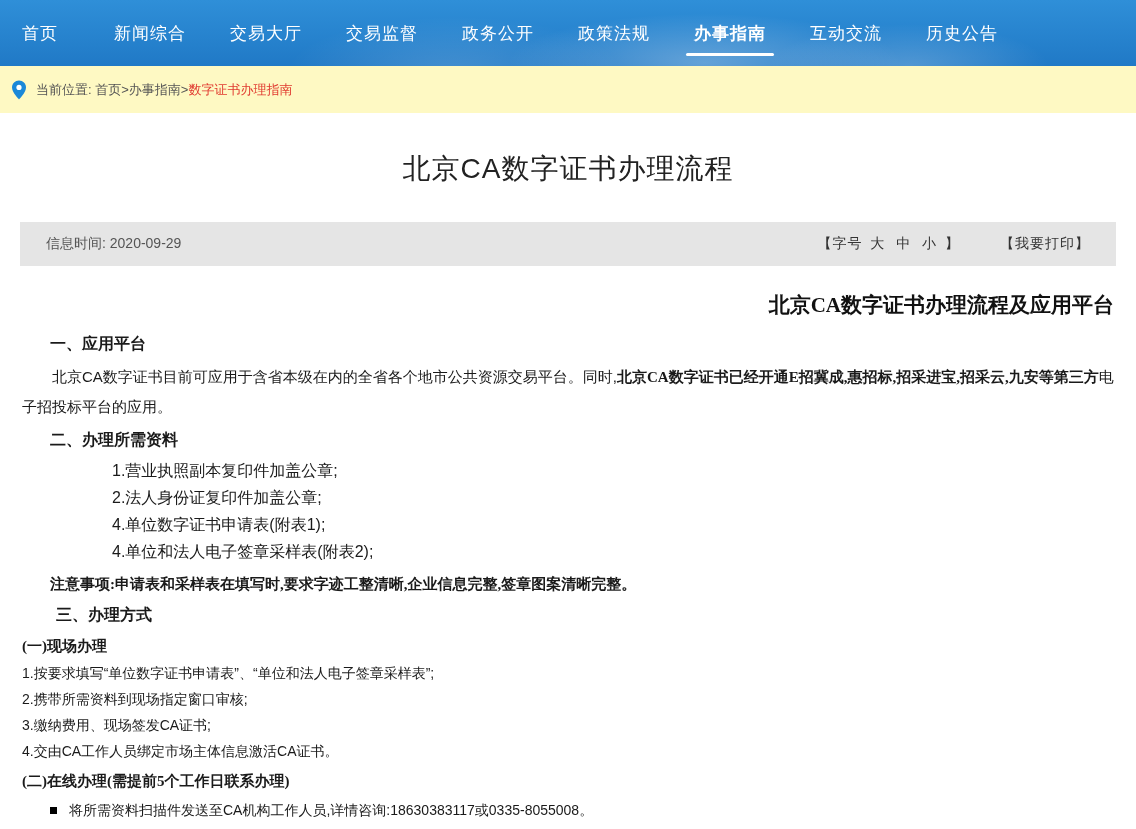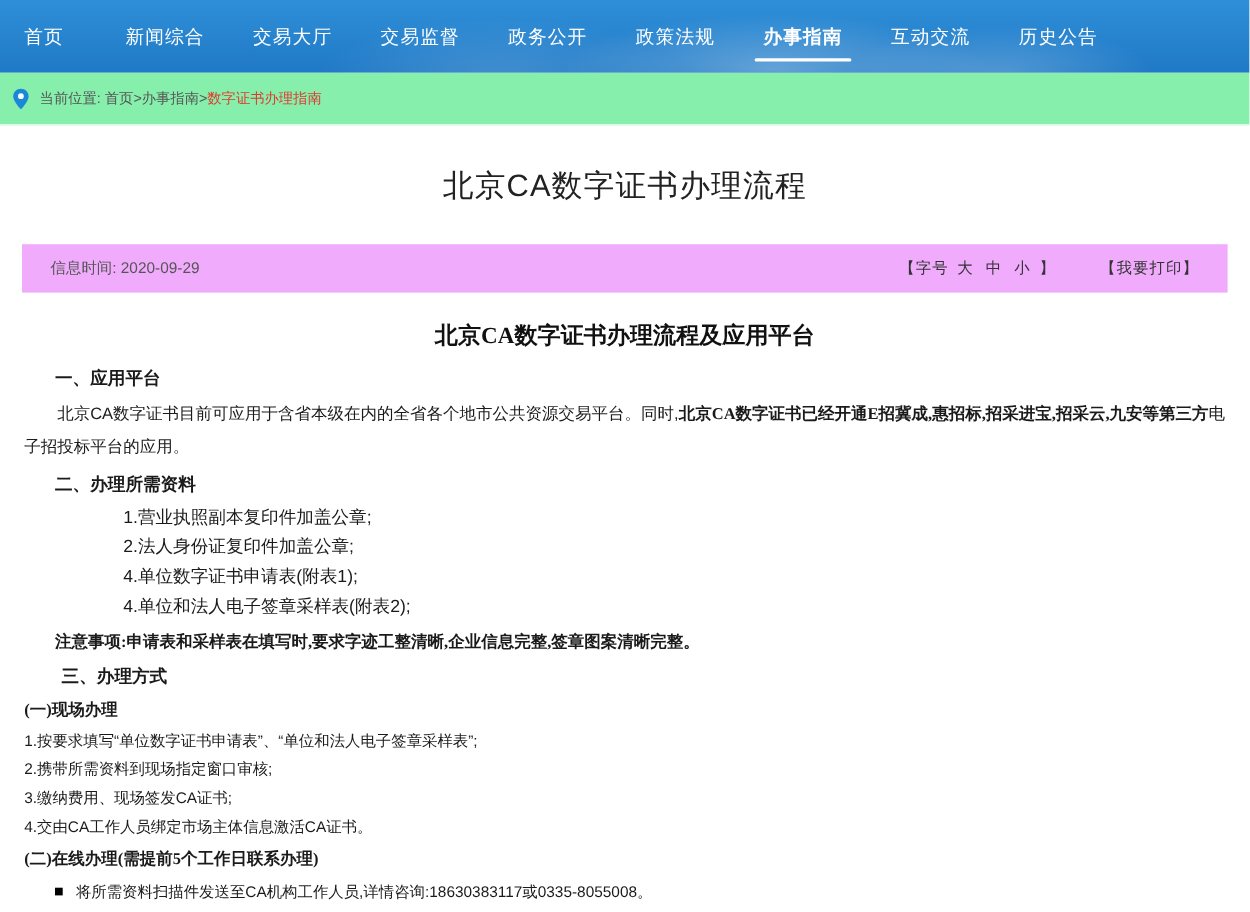--- a/index.html
+++ b/index.html
@@ -63,21 +63,21 @@
   }
 
   
   .breadcrumb-bar {
     height: 47px;
     display: flex;
     align-items: center;
     padding-left: 8px;
     font-size: 13px;
     color: #666;
-    background: #86efac;
+    background: #fef9c3;
     border-bottom: 1px solid #ffffff;
   }
   .pin-icon {
     width: 22px;
     height: 22px;
     margin-right: 6px;
     flex: 0 0 auto;
     display: flex;
     align-items: center;
     justify-content: center;
@@ -93,21 +93,21 @@
   }
   .doc-title {
     text-align: center;
     font-size: 28px;
     color: #222;
     font-weight: normal;
     margin: 36px 0 34px 0;
     letter-spacing: 1px;
   }
   .meta-bar {
-    background: #f0abfc;
+    background: #e5e5e5;
     height: 44px;
     display: flex;
     align-items: center;
     justify-content: space-between;
     padding: 0 26px;
     font-size: 14px;
     color: #555;
     margin-bottom: 26px;
     gap: 32px;
   }
@@ -120,21 +120,21 @@
   .fontsize-group .fs { cursor: pointer; padding: 0 3px; }
   .print-link { color: #333; cursor: pointer; letter-spacing: 1px; }
 
   .article {
     font-size: 15px;
     line-height: 26px;
     color: #1a1a1a;
     padding: 0 2px;
   }
   .article-subtitle {
-    text-align: center;
+    text-align: right;
     font-size: 21px;
     font-weight: bold;
     margin: 2px 0 14px 0;
     color: #111;
     font-family: "Liberation Serif", serif;
   }
   .h-sec {
     font-weight: bold;
     font-size: 16px;
     margin: 6px 0 4px 0;

